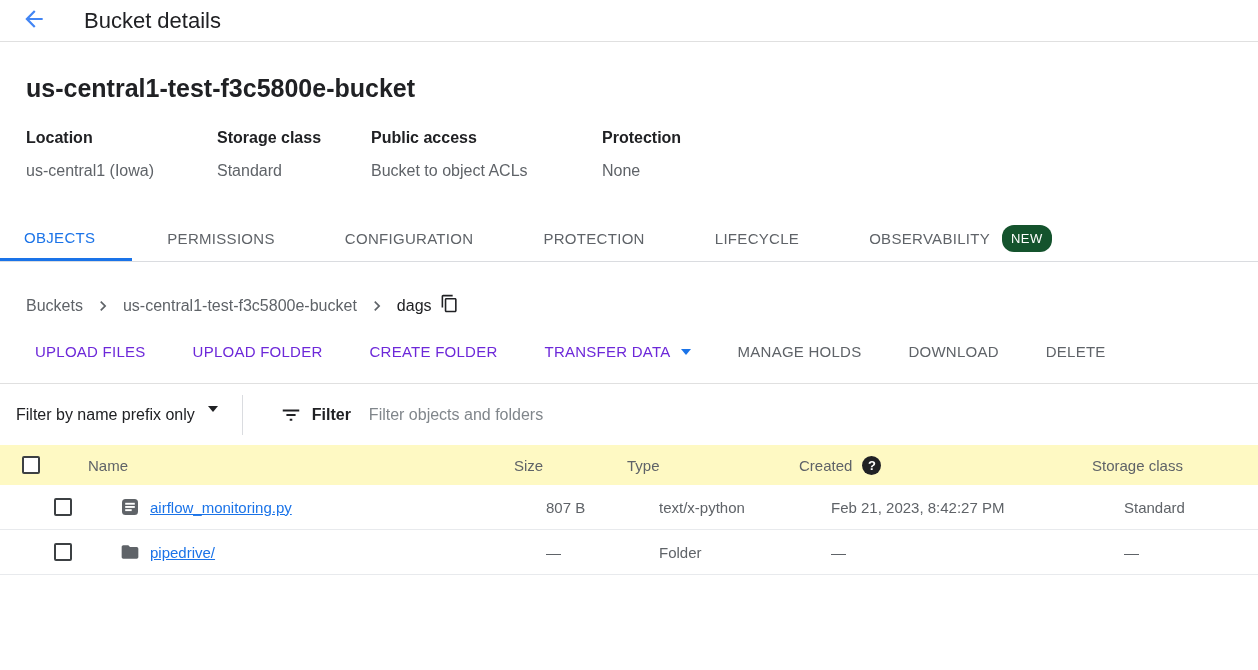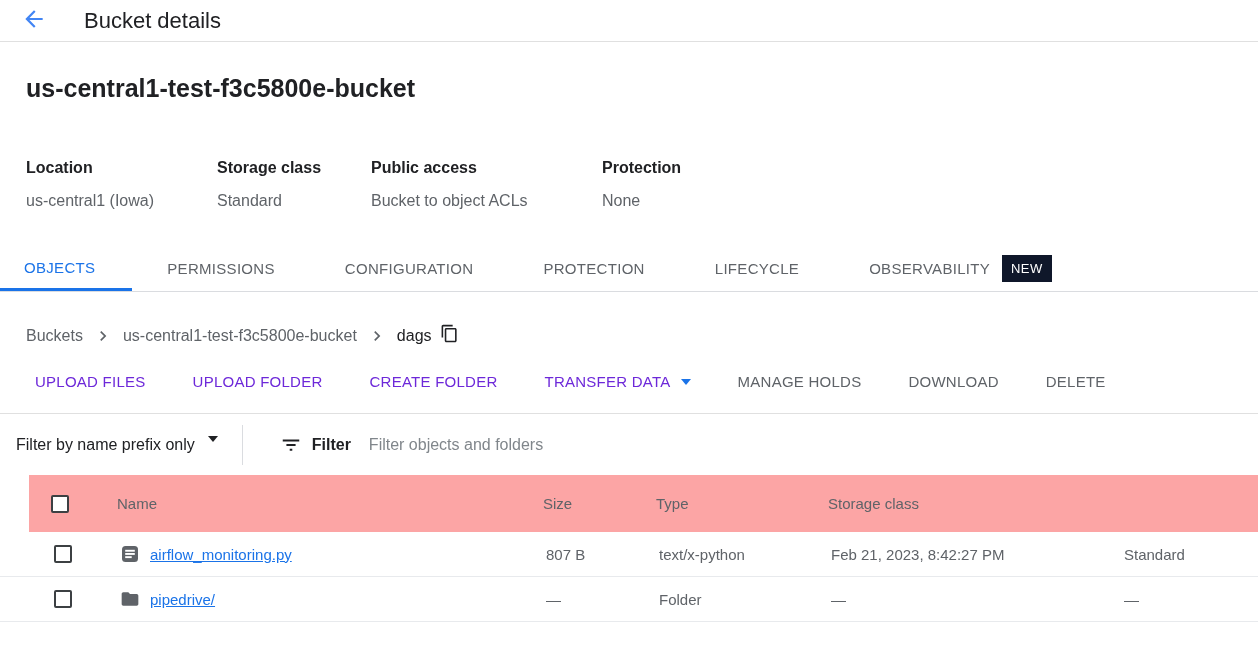--- a/index.html
+++ b/index.html
@@ -18,42 +18,42 @@
     border-bottom: 1px solid #e0e0e0;
     padding-left: 20px;
   }
   .back-btn { width: 28px; height: 28px; display: flex; align-items: center; justify-content: center; cursor: pointer; }
   .appbar-title { font-size: 22px; color: #202124; margin-left: 36px; font-weight: 400; }
 
   
   .summary { padding: 0 26px; }
   .bucket-name { margin-top: 32px; font-size: 25px; font-weight: 700; color: #202124; }
   .meta-row { display: flex; margin-top: 26px; }
-  .meta-col { padding-right: 16px; margin-top: 30px; }
+  .meta-col { padding-right: 16px; }
   .meta-col.c0 { width: 191px; }
   .meta-col.c1 { width: 154px; }
   .meta-col.c2 { width: 231px; }
   .meta-label { font-size: 16px; font-weight: 700; color: #202124; }
   .meta-value { font-size: 16px; color: #5f6368; margin-top: 15px; }
 
   
   .tabbar { margin-top: 36px; display: flex; align-items: stretch; border-bottom: 1px solid #dadce0; height: 46px; }
   .tab {
     display: flex; align-items: center;
     padding: 0 35px;
     font-size: 15px; font-weight: 500; letter-spacing: .3px;
     color: #5f6368; cursor: pointer; white-space: nowrap;
   }
   .tab.first { padding: 0 37px 0 24px; }
   .tab.active { color: #1a73e8; border-bottom: 3px solid #1a73e8; }
   .tab-badge {
     margin-left: 12px;
-    background: #0f172a; color: #fff;
+    background: #14532d; color: #fff;
     font-size: 13px; font-weight: 500; letter-spacing: .4px;
-    padding: 6px 9px; border-radius: 0;
+    padding: 6px 9px; border-radius: 12px;
   }
 
   
   .breadcrumb { display: flex; align-items: center; padding-left: 26px; margin-top: 32px; }
   .crumb { font-size: 16px; color: #5f6368; cursor: pointer; }
   .crumb.current { color: #202124; cursor: default; }
   .crumb-sep { margin: 0 10px; display: flex; align-items: center; }
   .copy-btn { margin-left: 8px; display: flex; align-items: center; cursor: pointer; }
 
   
@@ -87,21 +87,21 @@
   }
   .filter-input::placeholder { color: #80868b; opacity: 1; }
 
   
   .obj-table { width: 100%; }
   .trow {
     display: grid;
     grid-template-columns: 66px 448px 113px 172px 293px auto;
     align-items: center;
   }
-  .thead { background: #fca5a5; height: 57px; margin-left: 29px; }
+  .thead { background: #fef9c3; height: 40px; }
   .thead .cell { font-size: 15px; color: #5f6368; }
   .tbody-row { height: 45px; border-bottom: 1px solid #e8eaed; padding-left: 32px; }
   .cell { white-space: nowrap; overflow: hidden; }
   .cell-check { padding-left: 22px; }
   .checkbox {
     width: 18px; height: 18px;
     border: 2px solid #3c4043; border-radius: 2px;
     background: #fff; cursor: pointer;
   }
   .cell-name { display: flex; align-items: center; padding-left: 22px; }
@@ -217,20 +217,24 @@
 </div>
 
 <div class="obj-table">
   <div class="trow thead">
     <div class="cell cell-check">
       <div class="checkbox"></div>
     </div>
     <div class="cell" style="padding-left:22px;">Name</div>
     <div class="cell">Size</div>
     <div class="cell">Type</div>
+    <div class="cell created-head">
+      <span>Created</span>
+      <span class="help-icon">?</span>
+    </div>
     <div class="cell">Storage class</div>
   </div>
 
   <div class="trow tbody-row">
     <div class="cell cell-check">
       <div class="checkbox"></div>
     </div>
     <div class="cell cell-name">
       <span class="row-icon">
         <svg width="20" height="20" viewBox="0 0 20 20">

